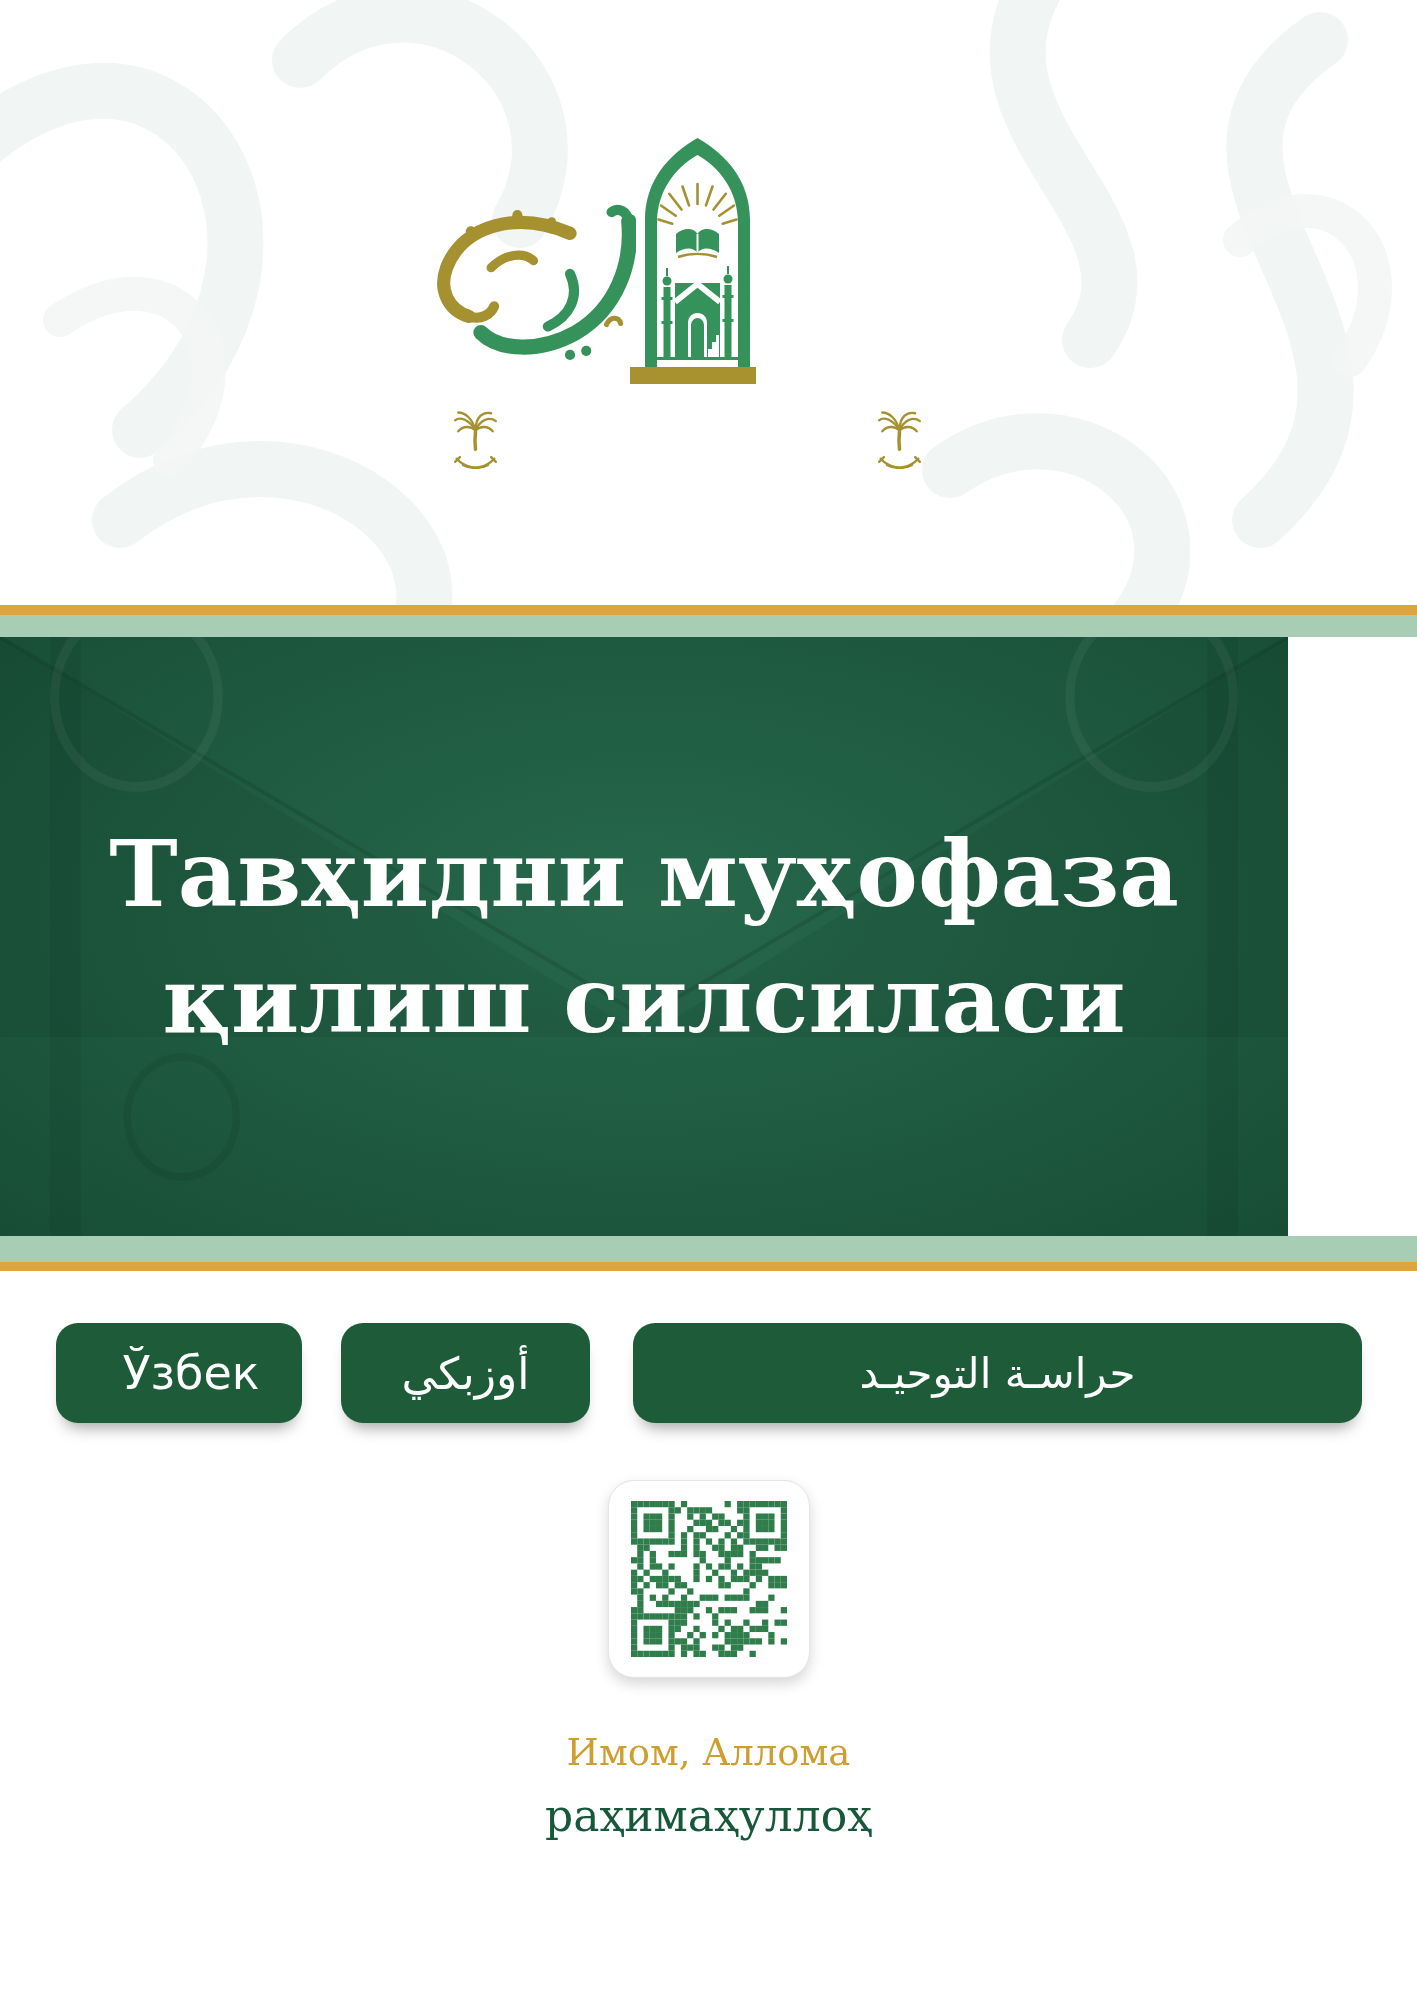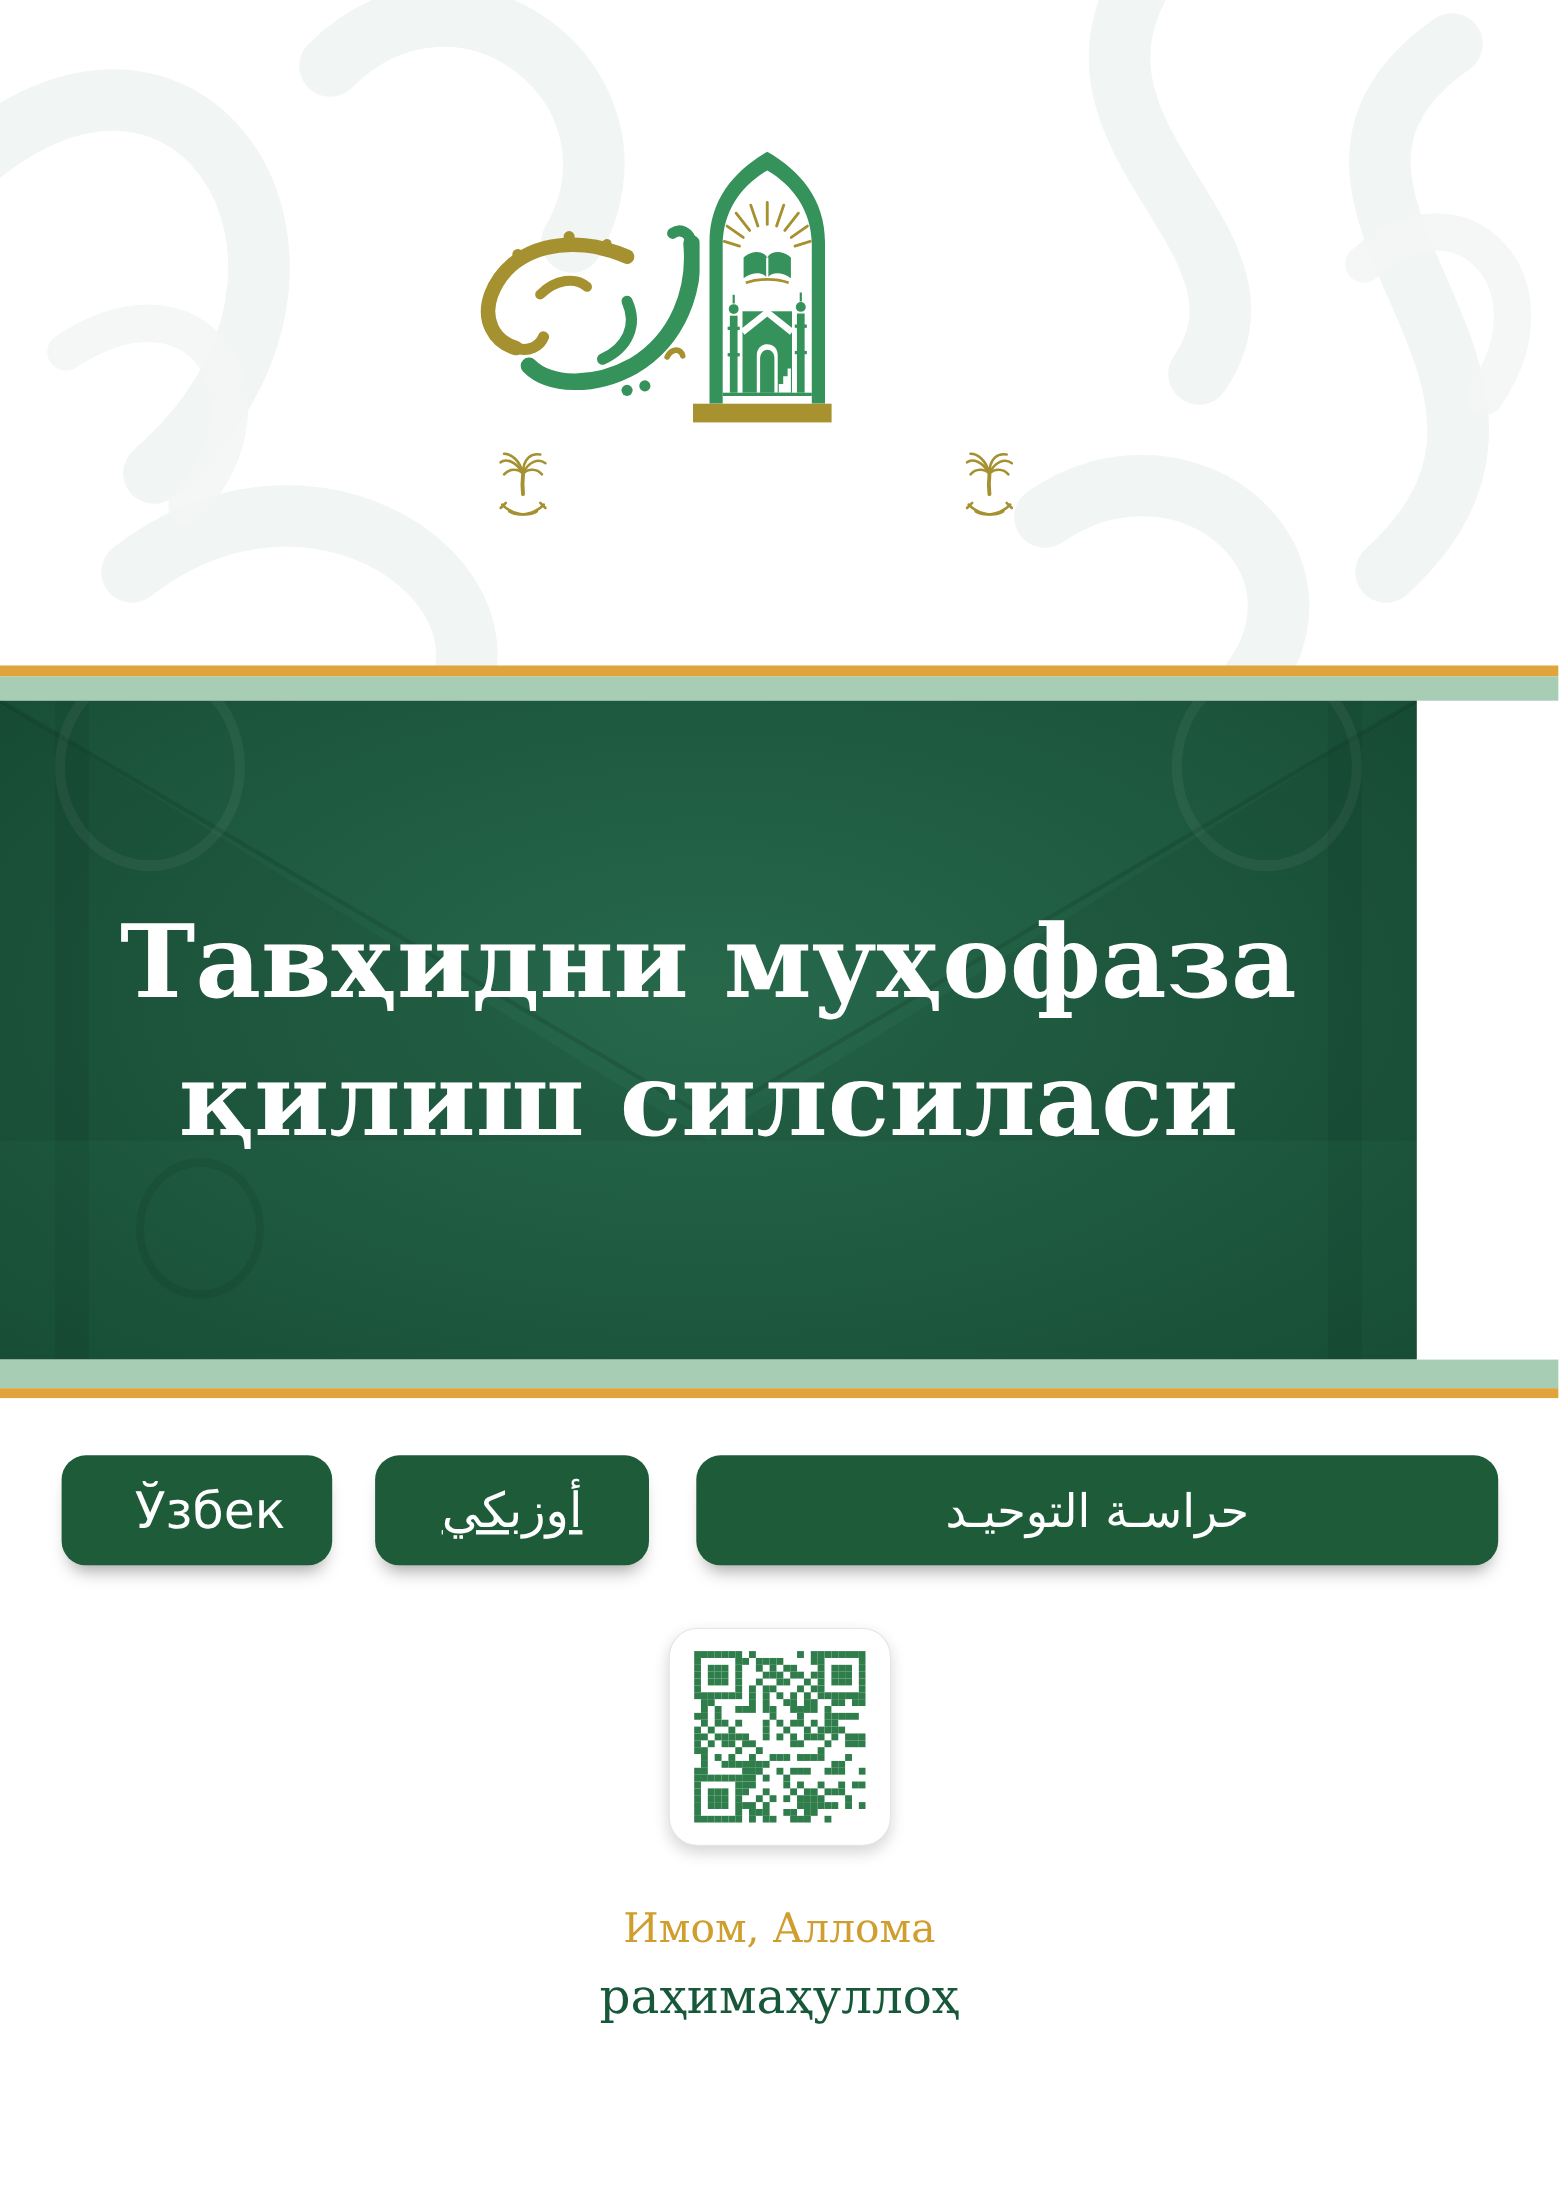--- a/index.html
+++ b/index.html
@@ -35,21 +35,21 @@
   .banner-title{font-family:"DejaVu Serif",serif;font-weight:bold;font-size:92px;color:var(--title-white,#ffffff);
                 line-height:1.0;text-align:center;white-space:nowrap;}
   .stripe-mint-bottom{left:0;top:1236px;width:1417px;height:26px;background:var(--mint,#a7cdb5);}
   .stripe-gold-bottom{left:0;top:1262px;width:1417px;height:9px;background:var(--gold,#e0a43c);}
 
   
   .chip{top:1323px;height:100px;background:var(--button-green,#1e5c39);border-radius:22px;border:none;
         display:flex;align-items:center;justify-content:center;color:#fff;cursor:pointer;
         box-shadow:0 12px 16px -8px rgba(0,0,0,.38);font-family:"DejaVu Sans",sans-serif;}
   .chip-uz{left:56px;width:246px;font-size:46px;padding-left:30px;}
-  .chip-uzar{left:341px;width:249px;font-size:44px;direction:rtl;text-decoration:underline;}
+  .chip-uzar{left:341px;width:249px;font-size:44px;direction:rtl;}
   .chip-series{left:633px;width:729px;font-size:42px;direction:rtl;letter-spacing:1px;}
 
   
   .qr-card{left:608px;top:1480px;width:200px;height:196px;background:#fff;border:1px solid #e2e6e5;
            border-radius:26px;box-shadow:0 6px 14px rgba(0,0,0,.16);display:flex;align-items:center;justify-content:center;}
 
   
   .author{left:0;top:1731px;width:1417px;text-align:center;font-family:"DejaVu Serif",serif;}
   .author-honorific{font-size:37px;color:var(--honorific-gold,#d09e2e);}
   .author-name{font-size:46px;color:var(--name-green,#17583a);margin-top:19px;}

